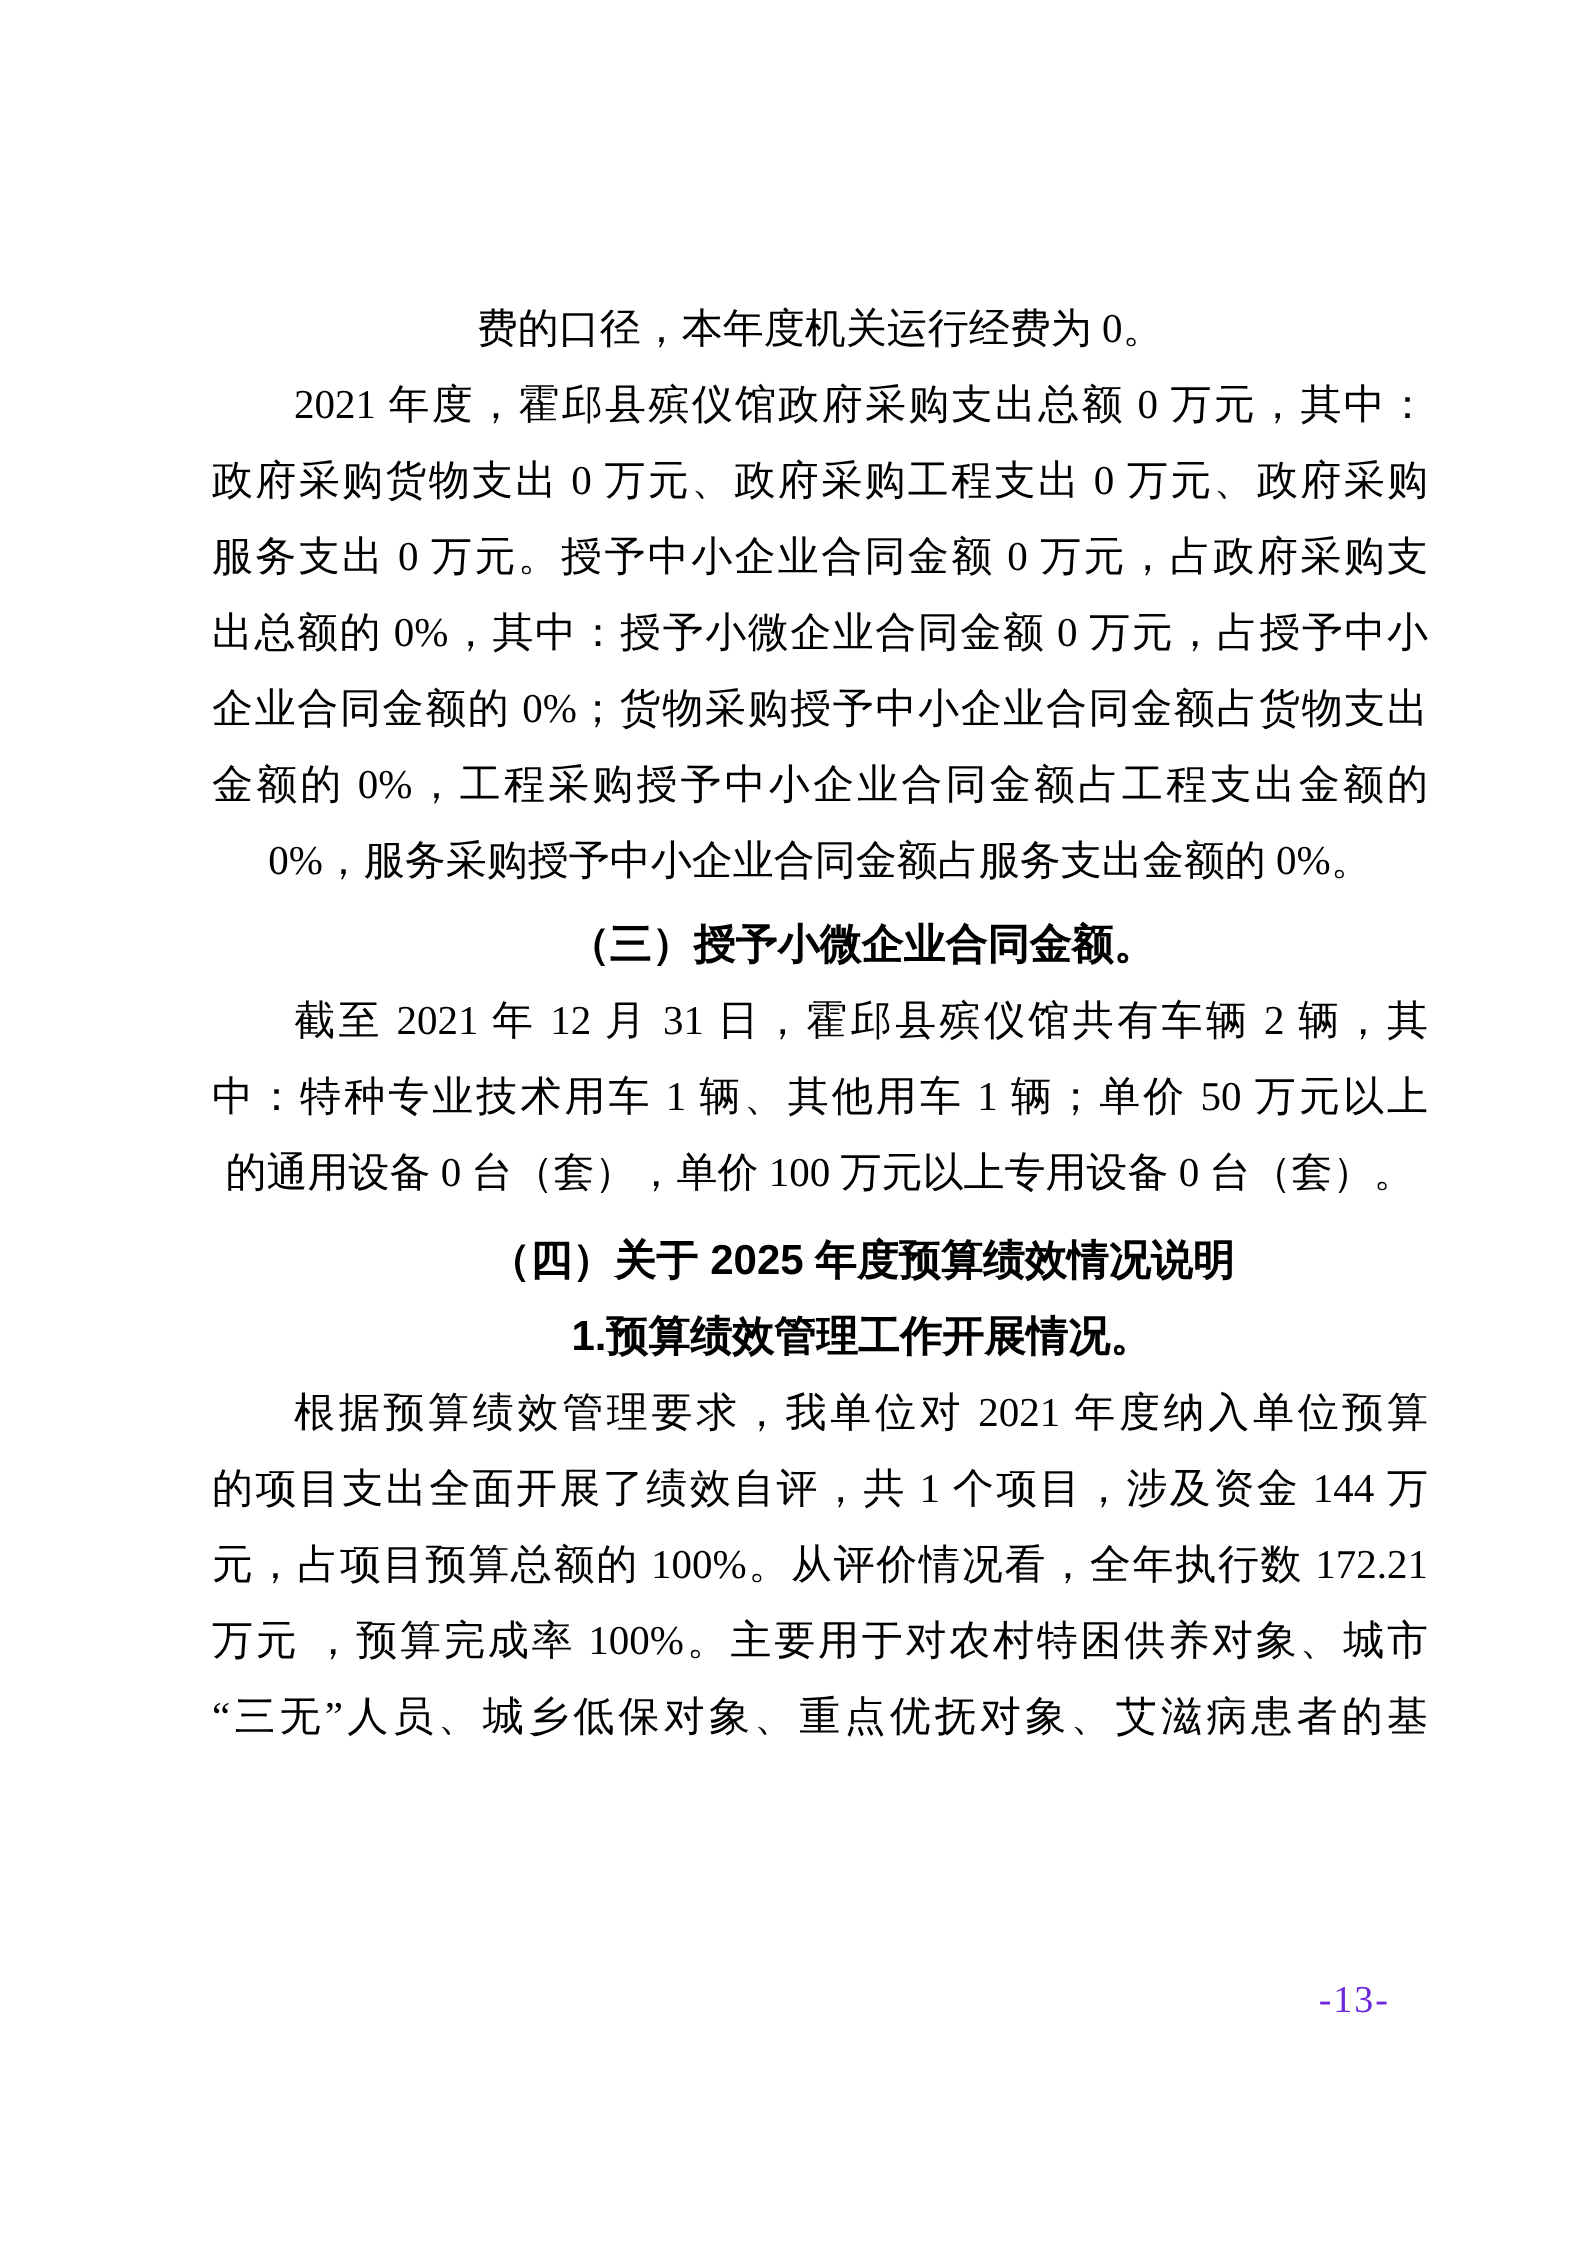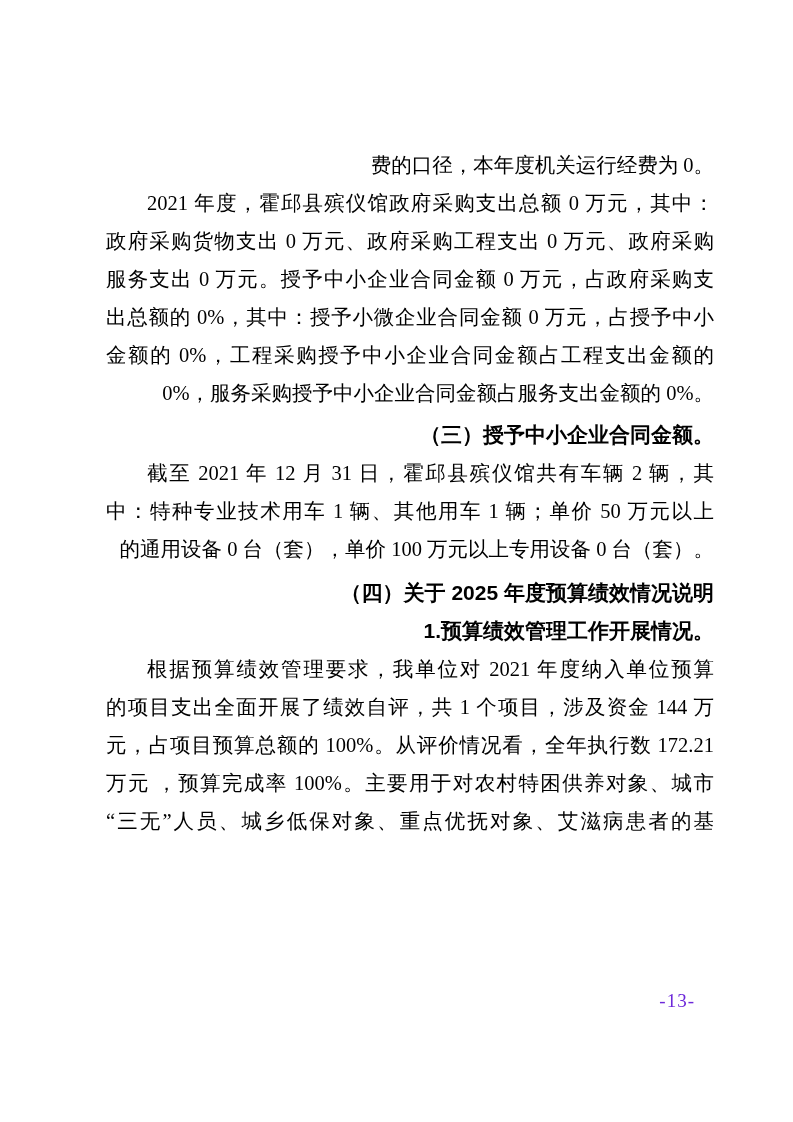--- a/index.html
+++ b/index.html
@@ -21,21 +21,21 @@
       left: 106px;
       top: 146px;
       width: 608px;
     }
     .ln {
       height: 38px;
       line-height: 38px;
       font-size: 20.5px;
       overflow: hidden;
       white-space: normal;
-      text-align: right;
+      text-align: center;
     }
     .fill {
       text-align: justify;
       text-align-last: justify;
     }
     .indent {
       text-indent: 2em;
     }
     .head {
       font-weight: bold;
@@ -58,23 +58,24 @@
 </head>
 <body>
 
 <div class="page">
   <div class="textblock">
     <div class="ln">费的口径，本年度机关运行经费为 0。</div>
     <div class="ln indent fill">2021 年度，霍邱县殡仪馆政府采购支出总额 0 万元，其中：</div>
     <div class="ln fill">政府采购货物支出 0 万元、政府采购工程支出 0 万元、政府采购</div>
     <div class="ln fill">服务支出 0 万元。授予中小企业合同金额 0 万元，占政府采购支</div>
     <div class="ln fill">出总额的 0%，其中：授予小微企业合同金额 0 万元，占授予中小</div>
+    <div class="ln fill">企业合同金额的 0%；货物采购授予中小企业合同金额占货物支出</div>
     <div class="ln fill">金额的 0%，工程采购授予中小企业合同金额占工程支出金额的</div>
     <div class="ln">0%，服务采购授予中小企业合同金额占服务支出金额的 0%。</div>
-    <div class="ln head indent mt4">（三）授予中小企业合同金额。</div>
+    <div class="ln head indent mt4">（三）授予小微企业合同金额。</div>
     <div class="ln indent fill">截至 2021 年 12 月 31 日，霍邱县殡仪馆共有车辆 2 辆，其</div>
     <div class="ln fill">中：特种专业技术用车 1 辆、其他用车 1 辆；单价 50 万元以上</div>
     <div class="ln">的通用设备 0 台（套），单价 100 万元以上专用设备 0 台（套）。</div>
     <div class="ln head indent mt6">（四）关于 2025 年度预算绩效情况说明</div>
     <div class="ln head indent">1.预算绩效管理工作开展情况。</div>
     <div class="ln indent fill">根据预算绩效管理要求，我单位对 2021 年度纳入单位预算</div>
     <div class="ln fill">的项目支出全面开展了绩效自评，共 1 个项目，涉及资金 144 万</div>
     <div class="ln fill">元，占项目预算总额的 100%。从评价情况看，全年执行数 172.21</div>
     <div class="ln fill">万元 ，预算完成率 100%。主要用于对农村特困供养对象、城市</div>
     <div class="ln fill">“三无”人员、城乡低保对象、重点优抚对象、艾滋病患者的基</div>

